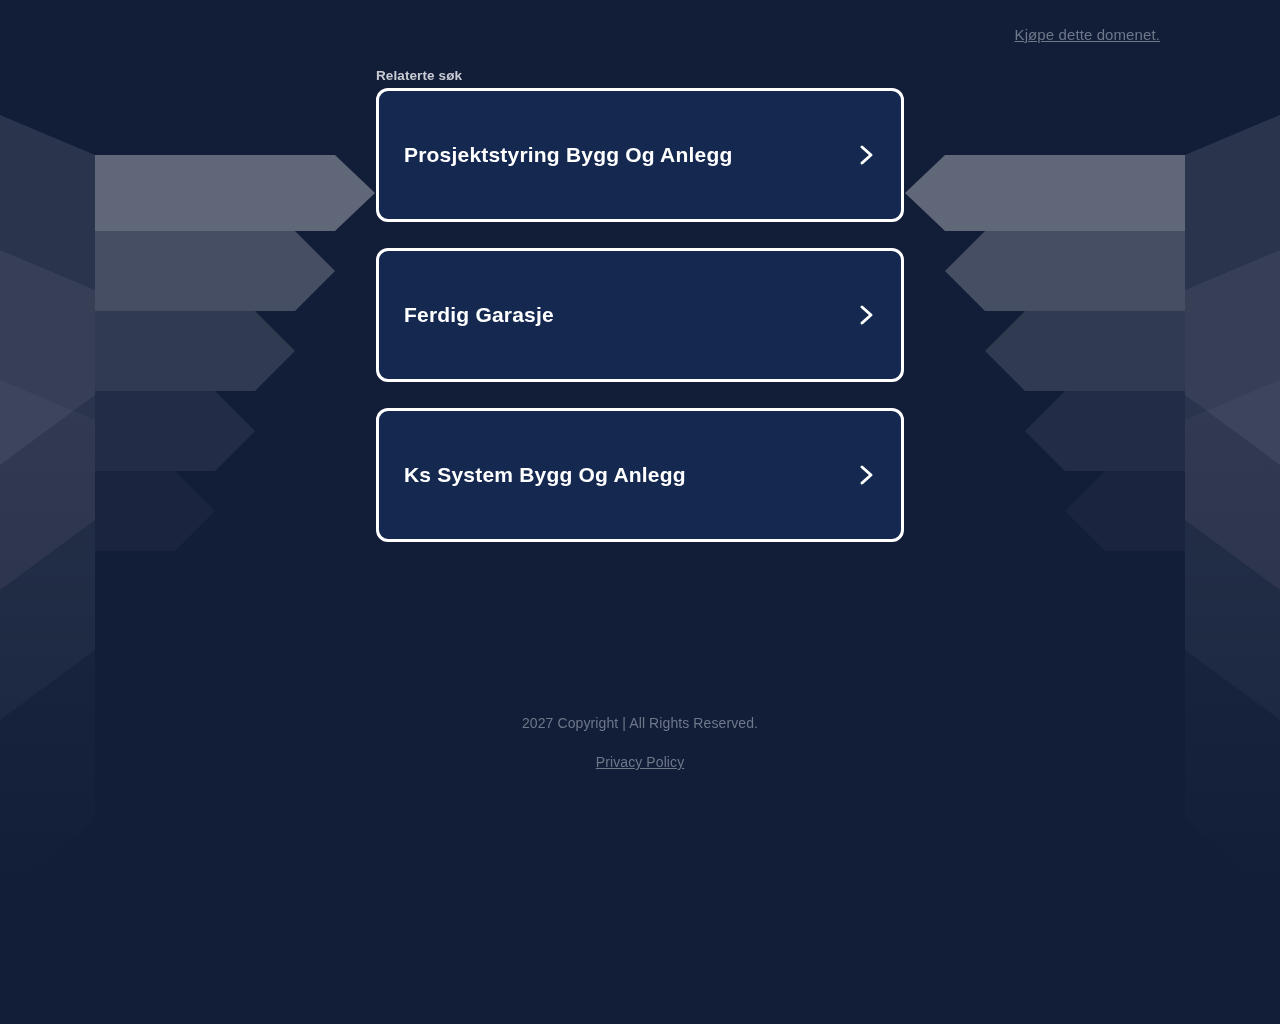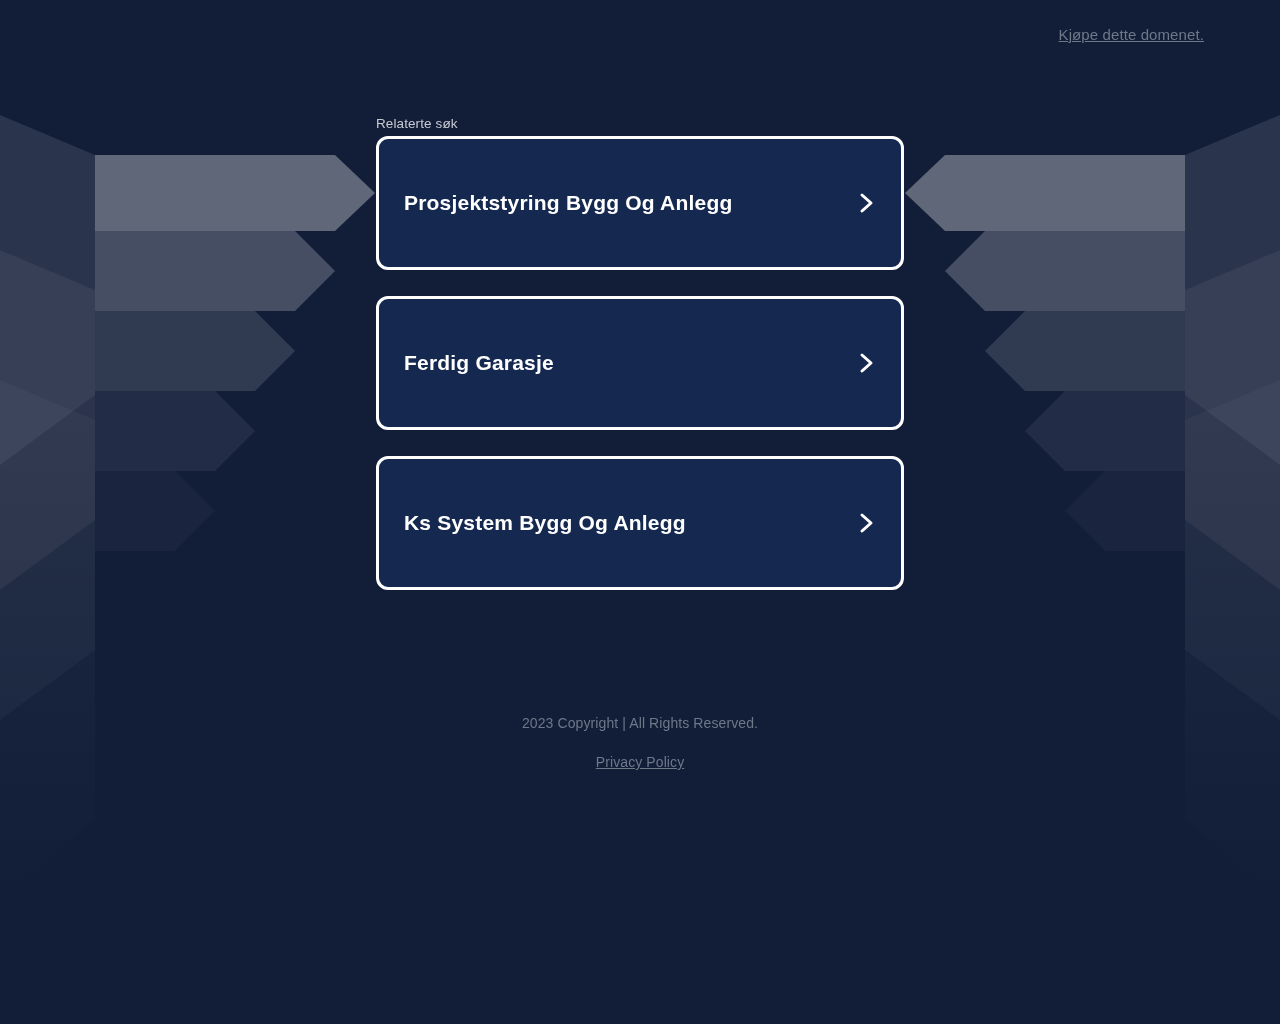--- a/index.html
+++ b/index.html
@@ -37,45 +37,46 @@
   
   .header-bar {
     position: absolute;
     top: 0;
     left: 0;
     width: 1280px;
     height: 68px;
     display: flex;
     align-items: center;
     justify-content: flex-end;
-    padding-right: 76px;
+    padding-right: 120px;
   }
   .buy-domain-link {
     font-size: 15px;
     color: #6e7889;
     text-decoration: underline;
     letter-spacing: 0.1px;
     cursor: pointer;
   }
 
   
   .center-col {
     position: absolute;
     left: 376px;
     top: 0;
     width: 528px;
   }
 
   .related-label {
     font-size: 13.5px;
     color: #c9ccd4;
-    margin-top: 116px;
+    margin-top: 68px;
     margin-bottom: 5px;
     padding-left: 0px;
     letter-spacing: 0.1px;
+    font-weight: bold;
   }
 
   .card {
     position: relative;
     width: 528px;
     height: 134px;
     border: 3px solid #ffffff;
     border-radius: 12px;
     background: #152850;
     display: flex;
@@ -205,17 +206,17 @@
     <div class="card">
       <span class="card-title">Ks System Bygg Og Anlegg</span>
       <svg class="chevron" viewBox="0 0 20 26" xmlns="http://www.w3.org/2000/svg">
         <polyline points="5,5 14,13 5,21" fill="none" stroke="#ffffff" stroke-width="3" stroke-linecap="round" stroke-linejoin="round"></polyline>
       </svg>
     </div>
 
   </div>
 
   <div class="footer">
-    <div class="copyright">2023 Copyright | All Rights Reserved.</div>
+    <div class="copyright">2027 Copyright | All Rights Reserved.</div>
     <a class="privacy-link">Privacy Policy</a>
   </div>
 
 </div>
 
 </body></html>

